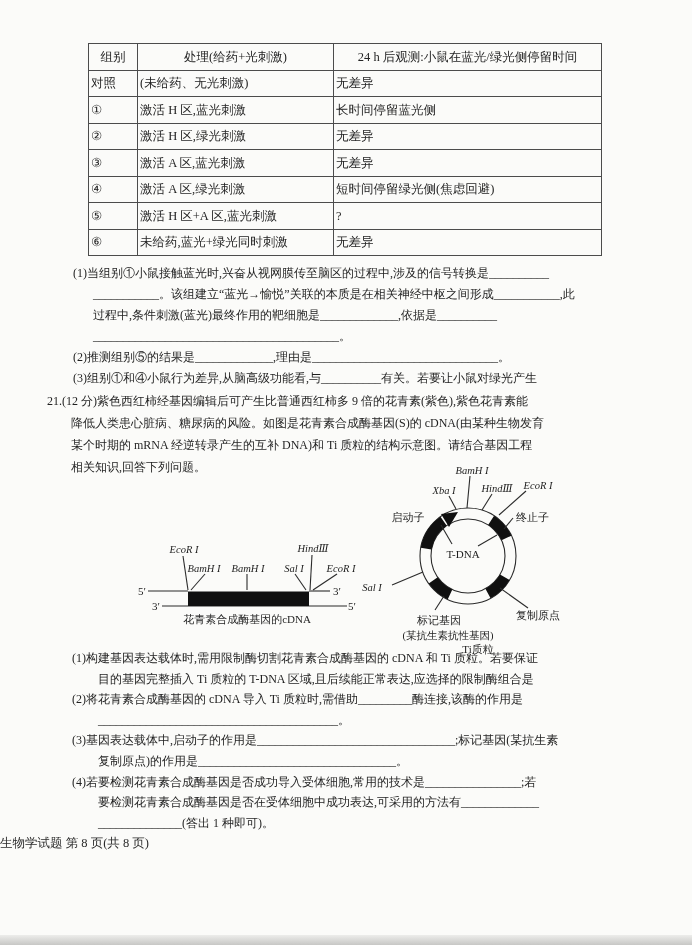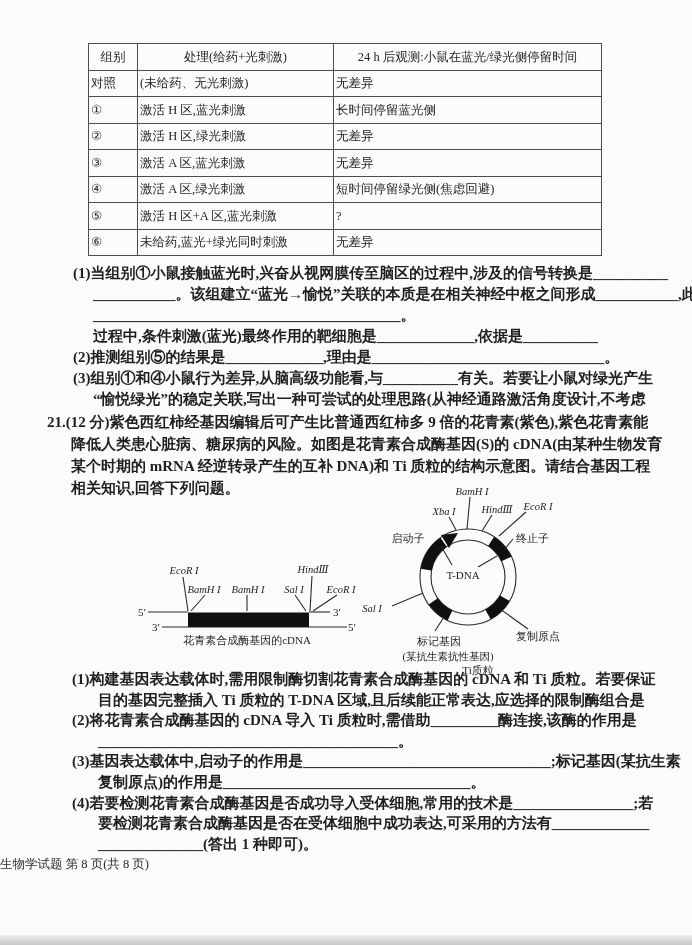--- a/index.html
+++ b/index.html
@@ -15,21 +15,21 @@
     table-layout:fixed;width:513px;
   }
   table.exp th,table.exp td{
     border:1px solid #4c4c4c;vertical-align:middle;
     font-size:12.5px;font-weight:normal;height:25.5px;padding:0 2px;
     line-height:1.15;color:#242424;
   }
   col.c1{width:49px}col.c2{width:196px}col.c3{width:268px}
   
   .blk{margin-left:47px;margin-right:30px;}
-  .line{font-size:15px;white-space:nowrap;letter-spacing:0;font-weight:bold;}
+  .line{font-size:12px;white-space:nowrap;letter-spacing:0;}
   .blk-q20{margin-top:7px}
   .blk-q20 .line{line-height:21px}
   .blk-q21i{margin-top:1px}
   .blk-q21i .line{line-height:22px}
   .blk-q21s .line{line-height:20.6px}
   .line.top{padding-left:0}
   .line.first{padding-left:25px}
   .blk-q20 .line.first{padding-left:26px}
   .blk-q20 .line.cont{padding-left:46px}
   .blk-q21i .line.cont{padding-left:24px}
@@ -103,25 +103,24 @@
           <td>⑥</td>
           <td>未给药,蓝光+绿光同时刺激</td>
           <td>无差异</td>
         </tr>
       </tbody>
   </table>
 
   <div class="blk blk-q20">
       <div class="line first">(1)当组别①小鼠接触蓝光时,兴奋从视网膜传至脑区的过程中,涉及的信号转换是__________</div>
       <div class="line cont">___________。该组建立“蓝光→愉悦”关联的本质是在相关神经中枢之间形成___________,此</div>
+      <div class="line cont">过程中,条件刺激(蓝光)最终作用的靶细胞是_____________,依据是__________</div>
       <div class="line cont">_________________________________________。</div>
-      <div class="line cont">过程中,条件刺激(蓝光)最终作用的靶细胞是_____________,依据是__________</div>
       <div class="line first">(2)推测组别⑤的结果是_____________,理由是_______________________________。</div>
       <div class="line first">(3)组别①和④小鼠行为差异,从脑高级功能看,与__________有关。若要让小鼠对绿光产生</div>
-      <div class="line cont">“愉悦绿光”的稳定关联,写出一种可尝试的处理思路(从神经通路激活角度设计,不考虑</div>
     </div>
 
   <div class="blk blk-q21i">
       <div class="line top">21.(12 分)紫色西红柿经基因编辑后可产生比普通西红柿多 9 倍的花青素(紫色),紫色花青素能</div>
       <div class="line cont">降低人类患心脏病、糖尿病的风险。如图是花青素合成酶基因(S)的 cDNA(由某种生物发育</div>
       <div class="line cont">某个时期的 mRNA 经逆转录产生的互补 DNA)和 Ti 质粒的结构示意图。请结合基因工程</div>
       <div class="line cont">相关知识,回答下列问题。</div>
     </div>
 
   <div class="figure">

